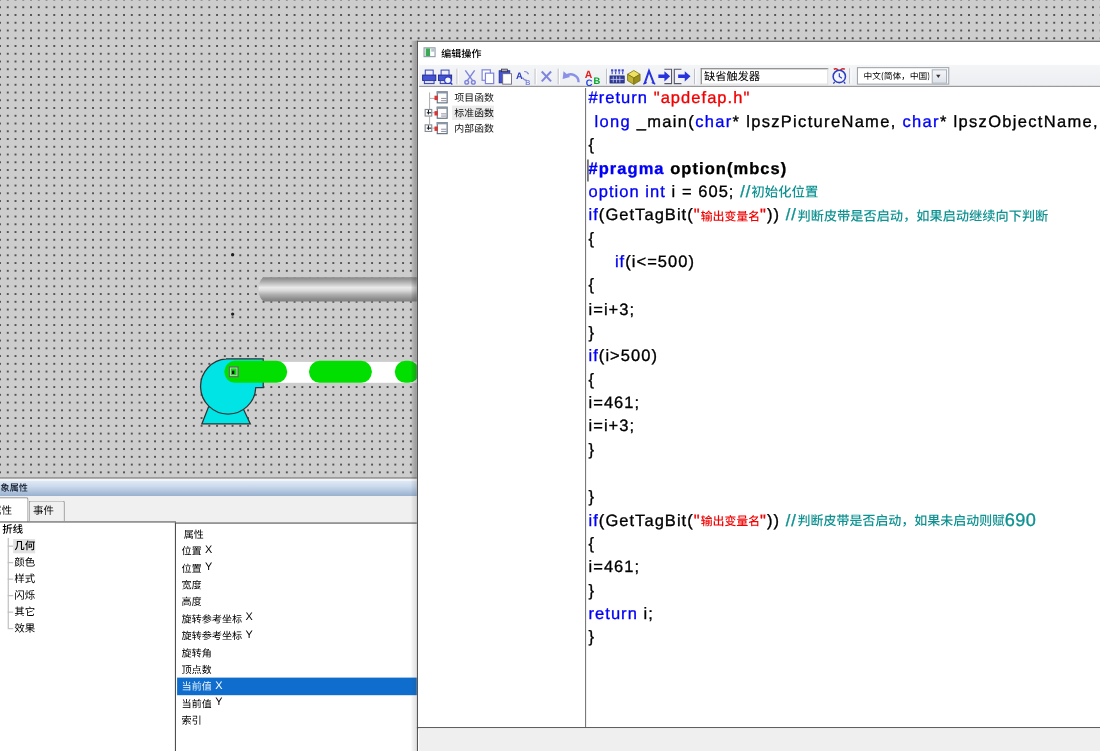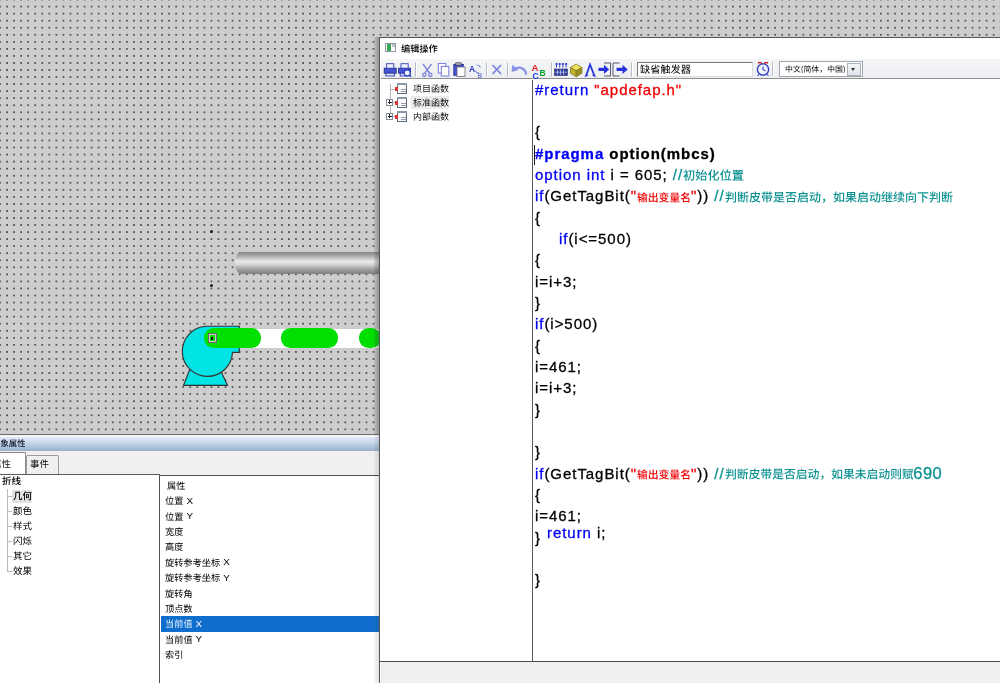--- a/index.html
+++ b/index.html
@@ -251,20 +251,21 @@
     <div class="abs" style="left:389.1px;top:114.3px;width:1px;height:4px;background:#222"></div>
 <div class="abs" style="left:396.6px;top:110.5px;width:10.6px;height:11.6px;background:#fdfdfd;border:1px solid #5a6a7a"></div>
     <div class="abs" style="left:396.6px;top:110.5px;width:10.6px;height:2.6px;background:#8a97a5"></div>
     <div class="abs" style="left:395.4px;top:115.1px;width:3px;height:3.6px;background:#d33"></div>
     <div class="abs" style="left:400.6px;top:116.7px;width:5px;height:1px;background:#99a"></div>
     <div class="abs" style="left:400.6px;top:118.9px;width:5px;height:1px;background:#99a"></div>
 <svg style="position:absolute;left:412.6px;top:111.8px;" width="36.00" height="9.00" viewBox="0 -880 4000 1000">
       <path fill="#111" d="M99 -669V82H173V-595H462C457 -463 420 -298 199 -179C217 -166 242 -138 253 -122C388 -201 460 -296 498 -392C590 -307 691 -203 742 -135L804 -184C742 -259 620 -376 521 -464C531 -509 536 -553 538 -595H829V-20C829 -2 824 4 804 5C784 5 716 6 645 3C656 24 668 58 671 79C761 79 823 79 858 67C892 54 903 30 903 -19V-669H539V-840H463V-669Z M1141 -628C1168 -574 1195 -502 1204 -455L1272 -475C1263 -521 1236 -591 1206 -645ZM1627 -787V78H1694V-718H1855C1828 -639 1789 -533 1751 -448C1841 -358 1866 -284 1866 -222C1867 -187 1860 -155 1840 -143C1829 -136 1814 -133 1799 -132C1779 -132 1751 -132 1722 -135C1734 -114 1741 -83 1742 -64C1771 -62 1803 -62 1828 -65C1852 -68 1874 -74 1890 -85C1923 -108 1936 -156 1936 -215C1936 -284 1914 -363 1824 -457C1867 -550 1913 -664 1948 -757L1897 -790L1885 -787ZM1247 -826C1262 -794 1278 -755 1289 -722H1080V-654H1552V-722H1366C1355 -756 1334 -806 1314 -844ZM1433 -648C1417 -591 1387 -508 1360 -452H1051V-383H1575V-452H1433C1458 -504 1485 -572 1508 -631ZM1109 -291V73H1180V26H1454V66H1529V-291ZM1180 -42V-223H1454V-42Z M2209 -536C2259 -491 2317 -426 2345 -384L2395 -431C2367 -470 2310 -531 2257 -575ZM2087 -616V26H2840V80H2915V-618H2840V-44H2162V-616ZM2464 -607V-397C2361 -332 2256 -264 2187 -224L2224 -162C2293 -209 2379 -269 2464 -329V-170C2464 -158 2460 -154 2447 -154C2433 -153 2388 -153 2340 -155C2350 -135 2360 -107 2363 -87C2429 -87 2475 -88 2502 -99C2530 -110 2538 -130 2538 -169V-360C2621 -290 2707 -206 2754 -150L2801 -202C2763 -246 2699 -306 2631 -364C2684 -417 2745 -488 2795 -551L2732 -584C2697 -529 2638 -455 2587 -401L2538 -440V-577C2632 -625 2735 -695 2806 -762L2755 -801L2739 -797H2182V-728H2660C2603 -683 2529 -637 2464 -607Z M3443 -821C3425 -782 3393 -723 3368 -688L3417 -664C3443 -697 3477 -747 3506 -793ZM3088 -793C3114 -751 3141 -696 3150 -661L3207 -686C3198 -722 3171 -776 3143 -815ZM3410 -260C3387 -208 3355 -164 3317 -126C3279 -145 3240 -164 3203 -180C3217 -204 3233 -231 3247 -260ZM3110 -153C3159 -134 3214 -109 3264 -83C3200 -37 3123 -5 3041 14C3054 28 3070 54 3077 72C3169 47 3254 8 3326 -50C3359 -30 3389 -11 3412 6L3460 -43C3437 -59 3408 -77 3375 -95C3428 -152 3470 -222 3495 -309L3454 -326L3442 -323H3278L3300 -375L3233 -387C3226 -367 3216 -345 3206 -323H3070V-260H3175C3154 -220 3131 -183 3110 -153ZM3257 -841V-654H3050V-592H3234C3186 -527 3109 -465 3039 -435C3054 -421 3071 -395 3080 -378C3141 -411 3207 -467 3257 -526V-404H3327V-540C3375 -505 3436 -458 3461 -435L3503 -489C3479 -506 3391 -562 3342 -592H3531V-654H3327V-841ZM3629 -832C3604 -656 3559 -488 3481 -383C3497 -373 3526 -349 3538 -337C3564 -374 3586 -418 3606 -467C3628 -369 3657 -278 3694 -199C3638 -104 3560 -31 3451 22C3465 37 3486 67 3493 83C3595 28 3672 -41 3731 -129C3781 -44 3843 24 3921 71C3933 52 3955 26 3972 12C3888 -33 3822 -106 3771 -198C3824 -301 3858 -426 3880 -576H3948V-646H3663C3677 -702 3689 -761 3698 -821ZM3809 -576C3793 -461 3769 -361 3733 -276C3695 -366 3667 -468 3648 -576Z"></path>
     </svg>
 <div class="codeline" style="top:78.80px;"><span class="b">#return</span><span class="r"> "apdefap.h"</span></div>
+<div class="codeline" style="top:100.13px;letter-spacing:1.2px;"><span class="b"> long</span><span class="k"> _main(</span><span class="b">char</span><span class="k">* lpszPictureName, </span><span class="b">char</span><span class="k">* lpszObjectName,</span></div>
 <div class="codeline" style="top:121.46px;"><span class="k">{</span></div>
 <div class="codeline" style="top:142.79px;font-weight:bold;"><span class="b">#pragma</span><span class="k"> option(mbcs)</span></div>
 <div class="codeline" style="top:164.12px;"><span class="b">option int</span><span class="k"> i = 605; </span><span class="t">//</span><svg style="vertical-align:-1.46px" width="61.00" height="12.20" viewBox="0 -880 5000 1000">
         <path fill="#0d9191" d="M421 -762V-671H569C559 -355 520 -123 344 10C366 27 405 65 418 84C603 -74 651 -319 665 -671H833C823 -231 810 -64 780 -28C769 -14 758 -10 740 -10C716 -10 665 -10 607 -15C623 10 634 50 636 76C691 78 747 79 782 75C817 69 841 59 864 24C903 -28 914 -201 926 -713C926 -726 926 -762 926 -762ZM153 -806C183 -764 219 -708 237 -671H53V-585H289C228 -464 126 -341 29 -271C44 -254 68 -205 77 -179C114 -209 153 -246 190 -288V83H287V-300C324 -254 363 -203 383 -172L439 -248L358 -333C387 -359 420 -392 455 -423L392 -476C374 -448 341 -408 314 -378L287 -404V-413C335 -483 377 -560 407 -637L354 -674L341 -671H248L316 -714C297 -750 259 -805 226 -847Z M1456 -329V84H1543V41H1820V82H1910V-329ZM1543 -42V-244H1820V-42ZM1430 -398C1462 -411 1510 -417 1865 -446C1877 -421 1887 -397 1894 -376L1976 -419C1946 -497 1876 -613 1808 -701L1733 -664C1763 -623 1794 -575 1821 -528L1540 -510C1601 -598 1663 -708 1711 -818L1613 -845C1566 -719 1489 -586 1463 -552C1439 -516 1420 -493 1399 -488C1410 -463 1426 -418 1430 -398ZM1206 -554H1299C1288 -441 1268 -344 1240 -262C1212 -285 1183 -308 1154 -330C1172 -396 1190 -474 1206 -554ZM1057 -297C1104 -262 1156 -220 1203 -176C1160 -92 1104 -30 1035 8C1055 25 1079 60 1092 83C1166 36 1225 -26 1271 -111C1304 -77 1332 -44 1352 -15L1409 -92C1386 -124 1351 -161 1311 -199C1354 -312 1380 -455 1390 -636L1336 -644L1320 -642H1223C1235 -708 1245 -774 1253 -834L1164 -839C1158 -778 1148 -710 1137 -642H1040V-554H1120C1101 -457 1078 -365 1057 -297Z M2857 -706C2791 -605 2705 -513 2611 -434V-828H2510V-356C2444 -309 2376 -269 2311 -238C2336 -220 2366 -187 2381 -167C2423 -188 2467 -213 2510 -240V-97C2510 30 2541 66 2652 66C2675 66 2792 66 2816 66C2929 66 2954 -3 2966 -193C2938 -200 2897 -220 2872 -239C2865 -70 2858 -28 2809 -28C2783 -28 2686 -28 2664 -28C2619 -28 2611 -38 2611 -95V-309C2736 -401 2856 -516 2948 -644ZM2300 -846C2241 -697 2141 -551 2036 -458C2055 -436 2086 -386 2098 -363C2131 -395 2164 -433 2196 -474V84H2295V-619C2333 -682 2367 -749 2395 -816Z M3366 -668V-576H3917V-668ZM3429 -509C3458 -372 3485 -191 3493 -86L3587 -113C3576 -215 3546 -392 3515 -528ZM3562 -832C3581 -782 3601 -715 3609 -673L3703 -700C3693 -742 3671 -805 3652 -855ZM3326 -48V43H3955V-48H3765C3800 -178 3840 -365 3866 -518L3767 -534C3751 -386 3713 -181 3676 -48ZM3274 -840C3220 -692 3130 -546 3034 -451C3051 -429 3078 -378 3087 -355C3115 -385 3143 -419 3170 -455V83H3265V-604C3303 -671 3336 -743 3363 -813Z M4657 -742H4802V-666H4657ZM4428 -742H4570V-666H4428ZM4202 -742H4341V-666H4202ZM4181 -427V-13H4054V56H4949V-13H4817V-427H4509L4520 -478H4923V-549H4534L4542 -600H4898V-807H4112V-600H4445L4439 -549H4067V-478H4429L4420 -427ZM4270 -13V-64H4724V-13ZM4270 -267H4724V-218H4270ZM4270 -319V-367H4724V-319ZM4270 -167H4724V-116H4270Z"></path>
       </svg></div>
 <div class="codeline" style="top:185.45px;"><span class="b">if</span><span class="k">(GetTagBit(</span><span class="r">"</span><svg style="vertical-align:-1.30px" width="54.00" height="10.80" viewBox="0 -880 5000 1000">
         <path fill="#f00000" d="M729 -446V-82H801V-446ZM856 -483V-16C856 -4 853 -1 841 -1C828 0 787 0 742 -1C753 21 762 53 765 75C826 75 868 73 895 61C924 48 931 26 931 -16V-483ZM67 -320C75 -329 108 -335 139 -335H212V-210C146 -196 85 -184 37 -175L58 -87L212 -123V82H293V-143L372 -164L365 -243L293 -227V-335H365V-420H293V-566H212V-420H140C164 -486 188 -563 207 -643H368V-728H226C232 -762 238 -796 243 -830L156 -843C153 -805 148 -766 141 -728H42V-643H126C110 -566 92 -503 84 -479C69 -434 57 -402 40 -397C50 -376 63 -336 67 -320ZM658 -849C590 -746 463 -652 343 -598C365 -579 390 -549 403 -527C425 -538 448 -551 470 -565V-526H855V-571C877 -558 899 -546 922 -534C933 -559 959 -589 980 -608C879 -650 788 -703 713 -783L735 -815ZM526 -602C575 -638 623 -680 664 -724C708 -676 755 -637 806 -602ZM606 -395V-328H486V-395ZM410 -468V80H486V-120H606V-9C606 0 603 3 595 3C586 3 560 3 531 2C541 24 551 57 553 78C598 78 630 77 653 65C677 51 682 29 682 -8V-468ZM486 -258H606V-190H486Z M1096 -343V27H1797V83H1902V-344H1797V-67H1550V-402H1862V-756H1758V-494H1550V-843H1445V-494H1244V-756H1144V-402H1445V-67H1201V-343Z M2208 -627C2180 -559 2130 -491 2076 -446C2097 -434 2133 -410 2150 -395C2203 -446 2259 -525 2293 -604ZM2684 -580C2745 -528 2818 -447 2853 -395L2927 -445C2891 -495 2818 -571 2754 -623ZM2424 -832C2439 -806 2457 -773 2469 -745H2068V-661H2334V-368H2430V-661H2568V-369H2663V-661H2932V-745H2576C2563 -776 2537 -821 2515 -854ZM2129 -343V-260H2207C2259 -187 2324 -126 2402 -76C2295 -37 2173 -12 2046 3C2062 23 2084 63 2092 86C2235 65 2375 30 2498 -24C2614 31 2751 67 2905 86C2917 62 2940 24 2959 3C2825 -10 2703 -36 2598 -75C2698 -133 2780 -209 2835 -306L2774 -347L2757 -343ZM2313 -260H2691C2643 -202 2577 -155 2500 -118C2425 -156 2361 -204 2313 -260Z M3266 -666H3728V-619H3266ZM3266 -761H3728V-715H3266ZM3175 -813V-568H3823V-813ZM3049 -530V-461H3953V-530ZM3246 -270H3453V-223H3246ZM3545 -270H3757V-223H3545ZM3246 -368H3453V-321H3246ZM3545 -368H3757V-321H3545ZM3046 -11V60H3957V-11H3545V-60H3871V-123H3545V-169H3851V-422H3157V-169H3453V-123H3132V-60H3453V-11Z M4251 -518C4296 -485 4350 -441 4392 -403C4281 -346 4159 -305 4039 -281C4056 -260 4078 -219 4088 -194C4141 -206 4194 -222 4246 -240V83H4340V35H4756V84H4853V-349H4488C4642 -438 4773 -558 4850 -711L4785 -750L4769 -745H4442C4464 -772 4484 -799 4503 -826L4396 -848C4336 -753 4223 -647 4060 -572C4081 -555 4111 -520 4125 -497C4217 -545 4294 -600 4359 -659H4708C4652 -579 4572 -510 4480 -452C4435 -492 4374 -538 4325 -572ZM4756 -51H4340V-263H4756Z"></path>
       </svg><span class="r">"</span><span class="k">)) </span><span class="t">//</span><svg style="vertical-align:-1.44px" width="228.00" height="12.00" viewBox="0 -880 19000 1000">
         <path fill="#0d9191" d="M826 -824V-35C826 -16 818 -10 799 -10C779 -9 716 -9 647 -11C661 16 676 59 681 86C773 86 833 83 870 68C906 52 920 25 920 -35V-824ZM620 -723V-164H712V-723ZM488 -791C463 -724 424 -645 389 -592C411 -583 449 -566 468 -553C501 -608 544 -695 574 -766ZM69 -757C104 -696 145 -615 163 -563L245 -599C225 -649 183 -727 147 -787ZM44 -307V-219H247C222 -127 170 -41 68 23C90 39 124 72 139 91C264 12 321 -99 346 -219H569V-307H360C364 -349 365 -392 365 -434V-458H541V-548H365V-839H271V-548H79V-458H271V-435C271 -393 270 -350 264 -307Z M1462 -775C1450 -723 1426 -646 1405 -598L1461 -579C1484 -624 1512 -695 1536 -755ZM1191 -754C1211 -699 1227 -627 1230 -580L1294 -601C1290 -648 1273 -720 1251 -774ZM1317 -843V-548H1183V-468H1308C1274 -386 1218 -300 1163 -251C1176 -230 1194 -196 1201 -173C1243 -213 1283 -275 1317 -342V-123H1396V-366C1428 -323 1464 -272 1480 -243L1532 -308C1512 -333 1424 -433 1396 -459V-468H1535V-548H1396V-843ZM1077 -810V-13H1507V-96H1160V-810ZM1569 -740V-429C1569 -277 1561 -114 1492 34C1517 48 1548 72 1566 91C1644 -69 1658 -246 1658 -423H1779V84H1868V-423H1965V-510H1658V-680C1765 -704 1880 -737 1964 -778L1886 -848C1812 -807 1683 -767 1569 -740Z M2140 -713V-465C2140 -321 2130 -121 2025 19C2046 30 2086 62 2102 80C2195 -42 2224 -218 2232 -365H2308C2353 -262 2413 -177 2489 -107C2402 -60 2300 -27 2191 -5C2210 15 2236 59 2246 83C2363 56 2473 15 2569 -45C2661 17 2772 61 2904 87C2917 61 2944 20 2964 -1C2844 -21 2740 -56 2654 -106C2749 -185 2824 -289 2869 -423L2806 -457L2789 -453H2577V-622H2805C2790 -579 2773 -536 2757 -505L2845 -480C2875 -535 2909 -621 2935 -698L2862 -716L2845 -713H2577V-845H2480V-713ZM2407 -365H2740C2701 -282 2643 -215 2572 -161C2502 -217 2447 -285 2407 -365ZM2480 -622V-453H2235V-465V-622Z M3073 -512V-300H3165V-432H3447V-330H3180V-4H3275V-247H3447V84H3546V-247H3743V-100C3743 -90 3740 -86 3727 -86C3714 -85 3671 -85 3625 -87C3637 -63 3650 -30 3654 -4C3720 -4 3767 -5 3798 -18C3831 -32 3839 -55 3839 -99V-300H3929V-512ZM3546 -330V-432H3832V-330ZM3703 -840V-732H3546V-840H3451V-732H3301V-840H3206V-732H3050V-651H3206V-556H3301V-651H3451V-558H3546V-651H3703V-554H3798V-651H3952V-732H3798V-840Z M4250 -605H4744V-537H4250ZM4250 -737H4744V-670H4250ZM4158 -806V-467H4840V-806ZM4222 -298C4196 -157 4134 -47 4030 19C4051 34 4087 68 4101 86C4163 42 4213 -18 4250 -90C4333 38 4460 66 4654 66H4934C4939 39 4953 -3 4967 -24C4906 -23 4704 -22 4659 -23C4623 -23 4589 -24 4557 -27V-147H4879V-230H4557V-325H4944V-409H4058V-325H4462V-43C4385 -65 4327 -108 4291 -190C4301 -219 4309 -251 4316 -284Z M5580 -553C5691 -505 5825 -427 5897 -369L5966 -440C5892 -494 5759 -570 5648 -616ZM5171 -302V84H5269V41H5734V82H5837V-302ZM5269 -43V-219H5734V-43ZM5063 -791V-702H5487C5373 -587 5200 -497 5029 -443C5049 -423 5081 -379 5096 -357C5217 -404 5342 -468 5450 -547V-331H5547V-628C5572 -652 5595 -676 5617 -702H5937V-791Z M6281 -316V78H6374V21H6801V77H6898V-316ZM6374 -65V-229H6801V-65ZM6428 -821C6447 -786 6468 -740 6481 -704H6150V-455C6150 -312 6140 -116 6032 22C6054 34 6094 68 6110 87C6217 -48 6243 -252 6246 -408H6878V-704H6565L6585 -710C6571 -747 6545 -803 6520 -846ZM6247 -616H6782V-496H6247Z M7086 -764V-680H7475V-764ZM7637 -827C7637 -756 7637 -687 7635 -619H7506V-528H7632C7620 -305 7582 -110 7452 13C7476 27 7508 60 7523 83C7668 -57 7711 -278 7724 -528H7854C7843 -190 7831 -63 7807 -34C7797 -21 7786 -18 7769 -18C7748 -18 7700 -18 7647 -23C7663 3 7674 42 7676 69C7728 72 7781 73 7813 69C7846 64 7868 54 7890 24C7924 -21 7935 -165 7948 -574C7948 -587 7948 -619 7948 -619H7728C7730 -687 7731 -757 7731 -827ZM7090 -33C7116 -49 7155 -61 7420 -125L7436 -66L7518 -94C7501 -162 7457 -279 7419 -366L7343 -345C7360 -302 7379 -252 7395 -204L7186 -158C7223 -243 7257 -345 7281 -442H7493V-529H7051V-442H7184C7160 -330 7121 -219 7107 -188C7091 -150 7077 -125 7060 -119C7070 -96 7085 -52 7090 -33Z M8173 120C8287 84 8357 -3 8357 -113C8357 -189 8324 -238 8261 -238C8215 -238 8176 -209 8176 -158C8176 -107 8215 -79 8260 -79L8274 -80C8269 -19 8224 27 8147 55Z M9386 -554C9372 -428 9345 -324 9305 -240C9266 -271 9226 -302 9188 -331C9207 -397 9226 -475 9244 -554ZM9085 -297C9139 -256 9200 -207 9257 -157C9201 -79 9129 -24 9041 8C9060 27 9084 62 9097 86C9191 45 9267 -13 9327 -94C9365 -59 9397 -25 9420 3L9484 -76C9458 -106 9421 -141 9379 -178C9437 -291 9472 -439 9485 -635L9426 -645L9409 -642H9262C9275 -709 9287 -775 9295 -836L9202 -842C9196 -780 9185 -711 9172 -642H9043V-554H9154C9133 -457 9108 -365 9085 -297ZM9529 -739V58H9619V-17H9834V43H9928V-739ZM9619 -107V-649H9834V-107Z M10156 -797V-389H10451V-315H10058V-228H10379C10291 -141 10157 -64 10031 -24C10052 -5 10081 31 10095 54C10221 6 10356 -81 10451 -182V84H10551V-188C10648 -88 10783 0 10906 49C10921 24 10950 -12 10971 -31C10849 -70 10715 -145 10624 -228H10943V-315H10551V-389H10851V-797ZM10254 -556H10451V-469H10254ZM10551 -556H10749V-469H10551ZM10254 -717H10451V-631H10254ZM10551 -717H10749V-631H10551Z M11281 -316V78H11374V21H11801V77H11898V-316ZM11374 -65V-229H11801V-65ZM11428 -821C11447 -786 11468 -740 11481 -704H11150V-455C11150 -312 11140 -116 11032 22C11054 34 11094 68 11110 87C11217 -48 11243 -252 11246 -408H11878V-704H11565L11585 -710C11571 -747 11545 -803 11520 -846ZM11247 -616H11782V-496H11247Z M12086 -764V-680H12475V-764ZM12637 -827C12637 -756 12637 -687 12635 -619H12506V-528H12632C12620 -305 12582 -110 12452 13C12476 27 12508 60 12523 83C12668 -57 12711 -278 12724 -528H12854C12843 -190 12831 -63 12807 -34C12797 -21 12786 -18 12769 -18C12748 -18 12700 -18 12647 -23C12663 3 12674 42 12676 69C12728 72 12781 73 12813 69C12846 64 12868 54 12890 24C12924 -21 12935 -165 12948 -574C12948 -587 12948 -619 12948 -619H12728C12730 -687 12731 -757 12731 -827ZM12090 -33C12116 -49 12155 -61 12420 -125L12436 -66L12518 -94C12501 -162 12457 -279 12419 -366L12343 -345C12360 -302 12379 -252 12395 -204L12186 -158C12223 -243 12257 -345 12281 -442H12493V-529H12051V-442H12184C12160 -330 12121 -219 12107 -188C12091 -150 12077 -125 12060 -119C12070 -96 12085 -52 12090 -33Z M13037 -65 13054 23C13145 0 13265 -30 13379 -59L13371 -137C13247 -109 13121 -81 13037 -65ZM13863 -773C13849 -717 13820 -637 13797 -586L13853 -567C13879 -615 13911 -689 13939 -753ZM13530 -755C13552 -696 13576 -619 13586 -568L13651 -587C13641 -637 13615 -713 13592 -771ZM13407 -806V38H13960V-46H13493V-806ZM13059 -419C13074 -427 13098 -432 13203 -446C13165 -388 13130 -343 13113 -324C13083 -288 13060 -263 13037 -259C13047 -236 13061 -194 13066 -177C13088 -190 13124 -200 13366 -248C13365 -267 13365 -303 13368 -327L13190 -295C13262 -382 13331 -486 13390 -589L13314 -635C13296 -598 13276 -562 13254 -526L13146 -516C13202 -601 13257 -708 13295 -808L13207 -849C13173 -729 13106 -600 13084 -568C13064 -534 13047 -511 13028 -506C13040 -482 13054 -437 13059 -419ZM13690 -836V-532H13517V-452H13665C13628 -367 13572 -277 13516 -226C13530 -205 13549 -170 13556 -147C13605 -196 13653 -274 13690 -357V-77H13769V-365C13814 -302 13870 -220 13892 -176L13950 -239C13926 -273 13823 -401 13778 -452H13950V-532H13769V-836Z M14469 -447C14512 -422 14564 -385 14590 -358L14633 -409C14607 -435 14553 -470 14510 -492ZM14395 -358C14441 -331 14496 -291 14522 -262L14567 -315C14539 -343 14484 -380 14438 -404ZM14688 -99C14764 -45 14857 33 14901 86L14962 27C14916 -25 14820 -99 14744 -150ZM14038 -67 14060 21C14147 -13 14259 -56 14365 -99L14349 -176C14234 -134 14117 -91 14038 -67ZM14400 -601V-520H14839C14827 -478 14814 -437 14802 -407L14876 -389C14899 -440 14924 -519 14944 -590L14884 -604L14870 -601H14706V-678H14890V-758H14706V-844H14613V-758H14437V-678H14613V-601ZM14639 -486V-373C14639 -338 14637 -300 14628 -260H14380V-177H14596C14559 -107 14489 -38 14359 17C14376 33 14403 66 14414 86C14579 15 14658 -81 14696 -177H14939V-260H14718C14725 -298 14727 -336 14727 -371V-486ZM14060 -419C14075 -426 14099 -432 14202 -445C14164 -386 14130 -340 14114 -321C14084 -284 14062 -259 14040 -254C14050 -233 14063 -193 14067 -177C14088 -191 14124 -204 14355 -268C14352 -286 14350 -322 14351 -347L14198 -309C14263 -393 14327 -493 14379 -591L14307 -635C14290 -598 14270 -560 14250 -524L14148 -515C14205 -600 14262 -705 14302 -805L14220 -843C14182 -724 14112 -595 14089 -561C14068 -528 14051 -506 14032 -501C14042 -478 14056 -436 14060 -419Z M15429 -846C15416 -795 15393 -728 15369 -674H15093V84H15187V-581H15817V-34C15817 -16 15810 -10 15791 -10C15771 -9 15702 -9 15636 -12C15649 14 15663 58 15668 85C15759 85 15822 83 15861 68C15899 52 15911 23 15911 -33V-674H15475C15499 -721 15525 -775 15548 -827ZM15390 -380H15609V-211H15390ZM15304 -464V-56H15390V-128H15696V-464Z M16054 -771V-675H16429V82H16530V-425C16639 -365 16765 -286 16830 -231L16898 -318C16820 -379 16662 -468 16547 -524L16530 -504V-675H16947V-771Z M17826 -824V-35C17826 -16 17818 -10 17799 -10C17779 -9 17716 -9 17647 -11C17661 16 17676 59 17681 86C17773 86 17833 83 17870 68C17906 52 17920 25 17920 -35V-824ZM17620 -723V-164H17712V-723ZM17488 -791C17463 -724 17424 -645 17389 -592C17411 -583 17449 -566 17468 -553C17501 -608 17544 -695 17574 -766ZM17069 -757C17104 -696 17145 -615 17163 -563L17245 -599C17225 -649 17183 -727 17147 -787ZM17044 -307V-219H17247C17222 -127 17170 -41 17068 23C17090 39 17124 72 17139 91C17264 12 17321 -99 17346 -219H17569V-307H17360C17364 -349 17365 -392 17365 -434V-458H17541V-548H17365V-839H17271V-548H17079V-458H17271V-435C17271 -393 17270 -350 17264 -307Z M18462 -775C18450 -723 18426 -646 18405 -598L18461 -579C18484 -624 18512 -695 18536 -755ZM18191 -754C18211 -699 18227 -627 18230 -580L18294 -601C18290 -648 18273 -720 18251 -774ZM18317 -843V-548H18183V-468H18308C18274 -386 18218 -300 18163 -251C18176 -230 18194 -196 18201 -173C18243 -213 18283 -275 18317 -342V-123H18396V-366C18428 -323 18464 -272 18480 -243L18532 -308C18512 -333 18424 -433 18396 -459V-468H18535V-548H18396V-843ZM18077 -810V-13H18507V-96H18160V-810ZM18569 -740V-429C18569 -277 18561 -114 18492 34C18517 48 18548 72 18566 91C18644 -69 18658 -246 18658 -423H18779V84H18868V-423H18965V-510H18658V-680C18765 -704 18880 -737 18964 -778L18886 -848C18812 -807 18683 -767 18569 -740Z"></path>
       </svg></div>
@@ -281,15 +282,15 @@
 <div class="codeline" style="top:420.08px;"></div>
 <div class="codeline" style="top:441.41px;"><span class="k">}</span></div>
 <div class="codeline" style="top:462.74px;"><span class="b">if</span><span class="k">(GetTagBit(</span><span class="r">"</span><svg style="vertical-align:-1.30px" width="54.00" height="10.80" viewBox="0 -880 5000 1000">
         <path fill="#f00000" d="M729 -446V-82H801V-446ZM856 -483V-16C856 -4 853 -1 841 -1C828 0 787 0 742 -1C753 21 762 53 765 75C826 75 868 73 895 61C924 48 931 26 931 -16V-483ZM67 -320C75 -329 108 -335 139 -335H212V-210C146 -196 85 -184 37 -175L58 -87L212 -123V82H293V-143L372 -164L365 -243L293 -227V-335H365V-420H293V-566H212V-420H140C164 -486 188 -563 207 -643H368V-728H226C232 -762 238 -796 243 -830L156 -843C153 -805 148 -766 141 -728H42V-643H126C110 -566 92 -503 84 -479C69 -434 57 -402 40 -397C50 -376 63 -336 67 -320ZM658 -849C590 -746 463 -652 343 -598C365 -579 390 -549 403 -527C425 -538 448 -551 470 -565V-526H855V-571C877 -558 899 -546 922 -534C933 -559 959 -589 980 -608C879 -650 788 -703 713 -783L735 -815ZM526 -602C575 -638 623 -680 664 -724C708 -676 755 -637 806 -602ZM606 -395V-328H486V-395ZM410 -468V80H486V-120H606V-9C606 0 603 3 595 3C586 3 560 3 531 2C541 24 551 57 553 78C598 78 630 77 653 65C677 51 682 29 682 -8V-468ZM486 -258H606V-190H486Z M1096 -343V27H1797V83H1902V-344H1797V-67H1550V-402H1862V-756H1758V-494H1550V-843H1445V-494H1244V-756H1144V-402H1445V-67H1201V-343Z M2208 -627C2180 -559 2130 -491 2076 -446C2097 -434 2133 -410 2150 -395C2203 -446 2259 -525 2293 -604ZM2684 -580C2745 -528 2818 -447 2853 -395L2927 -445C2891 -495 2818 -571 2754 -623ZM2424 -832C2439 -806 2457 -773 2469 -745H2068V-661H2334V-368H2430V-661H2568V-369H2663V-661H2932V-745H2576C2563 -776 2537 -821 2515 -854ZM2129 -343V-260H2207C2259 -187 2324 -126 2402 -76C2295 -37 2173 -12 2046 3C2062 23 2084 63 2092 86C2235 65 2375 30 2498 -24C2614 31 2751 67 2905 86C2917 62 2940 24 2959 3C2825 -10 2703 -36 2598 -75C2698 -133 2780 -209 2835 -306L2774 -347L2757 -343ZM2313 -260H2691C2643 -202 2577 -155 2500 -118C2425 -156 2361 -204 2313 -260Z M3266 -666H3728V-619H3266ZM3266 -761H3728V-715H3266ZM3175 -813V-568H3823V-813ZM3049 -530V-461H3953V-530ZM3246 -270H3453V-223H3246ZM3545 -270H3757V-223H3545ZM3246 -368H3453V-321H3246ZM3545 -368H3757V-321H3545ZM3046 -11V60H3957V-11H3545V-60H3871V-123H3545V-169H3851V-422H3157V-169H3453V-123H3132V-60H3453V-11Z M4251 -518C4296 -485 4350 -441 4392 -403C4281 -346 4159 -305 4039 -281C4056 -260 4078 -219 4088 -194C4141 -206 4194 -222 4246 -240V83H4340V35H4756V84H4853V-349H4488C4642 -438 4773 -558 4850 -711L4785 -750L4769 -745H4442C4464 -772 4484 -799 4503 -826L4396 -848C4336 -753 4223 -647 4060 -572C4081 -555 4111 -520 4125 -497C4217 -545 4294 -600 4359 -659H4708C4652 -579 4572 -510 4480 -452C4435 -492 4374 -538 4325 -572ZM4756 -51H4340V-263H4756Z"></path>
       </svg><span class="r">"</span><span class="k">)) </span><span class="t">//</span><svg style="vertical-align:-1.42px" width="188.80" height="11.80" viewBox="0 -880 16000 1000">
         <path fill="#0d9191" d="M826 -824V-35C826 -16 818 -10 799 -10C779 -9 716 -9 647 -11C661 16 676 59 681 86C773 86 833 83 870 68C906 52 920 25 920 -35V-824ZM620 -723V-164H712V-723ZM488 -791C463 -724 424 -645 389 -592C411 -583 449 -566 468 -553C501 -608 544 -695 574 -766ZM69 -757C104 -696 145 -615 163 -563L245 -599C225 -649 183 -727 147 -787ZM44 -307V-219H247C222 -127 170 -41 68 23C90 39 124 72 139 91C264 12 321 -99 346 -219H569V-307H360C364 -349 365 -392 365 -434V-458H541V-548H365V-839H271V-548H79V-458H271V-435C271 -393 270 -350 264 -307Z M1462 -775C1450 -723 1426 -646 1405 -598L1461 -579C1484 -624 1512 -695 1536 -755ZM1191 -754C1211 -699 1227 -627 1230 -580L1294 -601C1290 -648 1273 -720 1251 -774ZM1317 -843V-548H1183V-468H1308C1274 -386 1218 -300 1163 -251C1176 -230 1194 -196 1201 -173C1243 -213 1283 -275 1317 -342V-123H1396V-366C1428 -323 1464 -272 1480 -243L1532 -308C1512 -333 1424 -433 1396 -459V-468H1535V-548H1396V-843ZM1077 -810V-13H1507V-96H1160V-810ZM1569 -740V-429C1569 -277 1561 -114 1492 34C1517 48 1548 72 1566 91C1644 -69 1658 -246 1658 -423H1779V84H1868V-423H1965V-510H1658V-680C1765 -704 1880 -737 1964 -778L1886 -848C1812 -807 1683 -767 1569 -740Z M2140 -713V-465C2140 -321 2130 -121 2025 19C2046 30 2086 62 2102 80C2195 -42 2224 -218 2232 -365H2308C2353 -262 2413 -177 2489 -107C2402 -60 2300 -27 2191 -5C2210 15 2236 59 2246 83C2363 56 2473 15 2569 -45C2661 17 2772 61 2904 87C2917 61 2944 20 2964 -1C2844 -21 2740 -56 2654 -106C2749 -185 2824 -289 2869 -423L2806 -457L2789 -453H2577V-622H2805C2790 -579 2773 -536 2757 -505L2845 -480C2875 -535 2909 -621 2935 -698L2862 -716L2845 -713H2577V-845H2480V-713ZM2407 -365H2740C2701 -282 2643 -215 2572 -161C2502 -217 2447 -285 2407 -365ZM2480 -622V-453H2235V-465V-622Z M3073 -512V-300H3165V-432H3447V-330H3180V-4H3275V-247H3447V84H3546V-247H3743V-100C3743 -90 3740 -86 3727 -86C3714 -85 3671 -85 3625 -87C3637 -63 3650 -30 3654 -4C3720 -4 3767 -5 3798 -18C3831 -32 3839 -55 3839 -99V-300H3929V-512ZM3546 -330V-432H3832V-330ZM3703 -840V-732H3546V-840H3451V-732H3301V-840H3206V-732H3050V-651H3206V-556H3301V-651H3451V-558H3546V-651H3703V-554H3798V-651H3952V-732H3798V-840Z M4250 -605H4744V-537H4250ZM4250 -737H4744V-670H4250ZM4158 -806V-467H4840V-806ZM4222 -298C4196 -157 4134 -47 4030 19C4051 34 4087 68 4101 86C4163 42 4213 -18 4250 -90C4333 38 4460 66 4654 66H4934C4939 39 4953 -3 4967 -24C4906 -23 4704 -22 4659 -23C4623 -23 4589 -24 4557 -27V-147H4879V-230H4557V-325H4944V-409H4058V-325H4462V-43C4385 -65 4327 -108 4291 -190C4301 -219 4309 -251 4316 -284Z M5580 -553C5691 -505 5825 -427 5897 -369L5966 -440C5892 -494 5759 -570 5648 -616ZM5171 -302V84H5269V41H5734V82H5837V-302ZM5269 -43V-219H5734V-43ZM5063 -791V-702H5487C5373 -587 5200 -497 5029 -443C5049 -423 5081 -379 5096 -357C5217 -404 5342 -468 5450 -547V-331H5547V-628C5572 -652 5595 -676 5617 -702H5937V-791Z M6281 -316V78H6374V21H6801V77H6898V-316ZM6374 -65V-229H6801V-65ZM6428 -821C6447 -786 6468 -740 6481 -704H6150V-455C6150 -312 6140 -116 6032 22C6054 34 6094 68 6110 87C6217 -48 6243 -252 6246 -408H6878V-704H6565L6585 -710C6571 -747 6545 -803 6520 -846ZM6247 -616H6782V-496H6247Z M7086 -764V-680H7475V-764ZM7637 -827C7637 -756 7637 -687 7635 -619H7506V-528H7632C7620 -305 7582 -110 7452 13C7476 27 7508 60 7523 83C7668 -57 7711 -278 7724 -528H7854C7843 -190 7831 -63 7807 -34C7797 -21 7786 -18 7769 -18C7748 -18 7700 -18 7647 -23C7663 3 7674 42 7676 69C7728 72 7781 73 7813 69C7846 64 7868 54 7890 24C7924 -21 7935 -165 7948 -574C7948 -587 7948 -619 7948 -619H7728C7730 -687 7731 -757 7731 -827ZM7090 -33C7116 -49 7155 -61 7420 -125L7436 -66L7518 -94C7501 -162 7457 -279 7419 -366L7343 -345C7360 -302 7379 -252 7395 -204L7186 -158C7223 -243 7257 -345 7281 -442H7493V-529H7051V-442H7184C7160 -330 7121 -219 7107 -188C7091 -150 7077 -125 7060 -119C7070 -96 7085 -52 7090 -33Z M8173 120C8287 84 8357 -3 8357 -113C8357 -189 8324 -238 8261 -238C8215 -238 8176 -209 8176 -158C8176 -107 8215 -79 8260 -79L8274 -80C8269 -19 8224 27 8147 55Z M9386 -554C9372 -428 9345 -324 9305 -240C9266 -271 9226 -302 9188 -331C9207 -397 9226 -475 9244 -554ZM9085 -297C9139 -256 9200 -207 9257 -157C9201 -79 9129 -24 9041 8C9060 27 9084 62 9097 86C9191 45 9267 -13 9327 -94C9365 -59 9397 -25 9420 3L9484 -76C9458 -106 9421 -141 9379 -178C9437 -291 9472 -439 9485 -635L9426 -645L9409 -642H9262C9275 -709 9287 -775 9295 -836L9202 -842C9196 -780 9185 -711 9172 -642H9043V-554H9154C9133 -457 9108 -365 9085 -297ZM9529 -739V58H9619V-17H9834V43H9928V-739ZM9619 -107V-649H9834V-107Z M10156 -797V-389H10451V-315H10058V-228H10379C10291 -141 10157 -64 10031 -24C10052 -5 10081 31 10095 54C10221 6 10356 -81 10451 -182V84H10551V-188C10648 -88 10783 0 10906 49C10921 24 10950 -12 10971 -31C10849 -70 10715 -145 10624 -228H10943V-315H10551V-389H10851V-797ZM10254 -556H10451V-469H10254ZM10551 -556H10749V-469H10551ZM10254 -717H10451V-631H10254ZM10551 -717H10749V-631H10551Z M11449 -844V-686H11131V-592H11449V-439H11058V-345H11400C11311 -223 11166 -107 11028 -47C11050 -28 11081 10 11098 34C11224 -32 11354 -141 11449 -264V84H11549V-268C11645 -143 11775 -30 11902 34C11918 9 11948 -28 11971 -47C11834 -107 11688 -223 11598 -345H11946V-439H11549V-592H11875V-686H11549V-844Z M12281 -316V78H12374V21H12801V77H12898V-316ZM12374 -65V-229H12801V-65ZM12428 -821C12447 -786 12468 -740 12481 -704H12150V-455C12150 -312 12140 -116 12032 22C12054 34 12094 68 12110 87C12217 -48 12243 -252 12246 -408H12878V-704H12565L12585 -710C12571 -747 12545 -803 12520 -846ZM12247 -616H12782V-496H12247Z M13086 -764V-680H13475V-764ZM13637 -827C13637 -756 13637 -687 13635 -619H13506V-528H13632C13620 -305 13582 -110 13452 13C13476 27 13508 60 13523 83C13668 -57 13711 -278 13724 -528H13854C13843 -190 13831 -63 13807 -34C13797 -21 13786 -18 13769 -18C13748 -18 13700 -18 13647 -23C13663 3 13674 42 13676 69C13728 72 13781 73 13813 69C13846 64 13868 54 13890 24C13924 -21 13935 -165 13948 -574C13948 -587 13948 -619 13948 -619H13728C13730 -687 13731 -757 13731 -827ZM13090 -33C13116 -49 13155 -61 13420 -125L13436 -66L13518 -94C13501 -162 13457 -279 13419 -366L13343 -345C13360 -302 13379 -252 13395 -204L13186 -158C13223 -243 13257 -345 13281 -442H13493V-529H13051V-442H13184C13160 -330 13121 -219 13107 -188C13091 -150 13077 -125 13060 -119C13070 -96 13085 -52 13090 -33Z M14316 -110C14378 -58 14460 16 14500 62L14559 -6C14519 -51 14434 -120 14373 -168ZM14090 -794V-182H14178V-709H14446V-185H14538V-794ZM14822 -835V-42C14822 -23 14814 -17 14795 -17C14776 -16 14712 -16 14643 -18C14657 9 14672 52 14677 79C14769 79 14829 76 14866 61C14902 45 14916 18 14916 -42V-835ZM14635 -753V-147H14724V-753ZM14265 -645V-358C14265 -227 14242 -83 14036 14C14053 29 14084 66 14093 85C14318 -20 14355 -203 14355 -356V-645Z M15440 -773V-694H15692V-773ZM15815 -789C15847 -747 15881 -689 15895 -650L15963 -682C15949 -720 15913 -777 15879 -817ZM15071 -790V-187H15138V-705H15303V-190H15372V-790ZM15721 -843 15726 -606H15398V-526H15729C15743 -194 15779 85 15880 85C15945 85 15967 39 15978 -119C15957 -130 15931 -147 15914 -167C15913 -56 15906 1 15894 1C15854 1 15821 -228 15809 -526H15964V-606H15806C15804 -682 15803 -762 15804 -843ZM15378 -31 15396 52C15495 31 15626 4 15751 -24L15744 -99L15641 -79V-261H15722V-342H15641V-492H15567V-65L15503 -53V-434H15432V-40ZM15185 -640V-369C15185 -250 15172 -75 15034 20C15052 34 15076 59 15086 76C15162 21 15205 -51 15229 -128C15262 -75 15299 -5 15315 38L15382 -4C15364 -46 15322 -117 15288 -168L15232 -138C15255 -216 15259 -298 15259 -368V-640Z"></path>
       </svg><span class="t" style="font-size:16.5px;letter-spacing:0.4px">690</span></div>
 <div class="codeline" style="top:484.07px;"><span class="k">{</span></div>
 <div class="codeline" style="top:505.40px;"><span class="k">i=461;</span></div>
 <div class="codeline" style="top:526.73px;"><span class="k">}</span></div>
-<div class="codeline" style="top:522px;margin-left:12px;"><span class="b">return</span><span class="k"> i;</span></div>
+<div class="codeline" style="top:548px;"><span class="b">return</span><span class="k"> i;</span></div>
 <div class="codeline" style="top:569.39px;"><span class="k">}</span></div>
 <div class="abs" style="left:533.8px;top:144.9px;width:1.4px;height:20.2px;background:#1a1a1a"></div>
 </div>
 </body></html>

